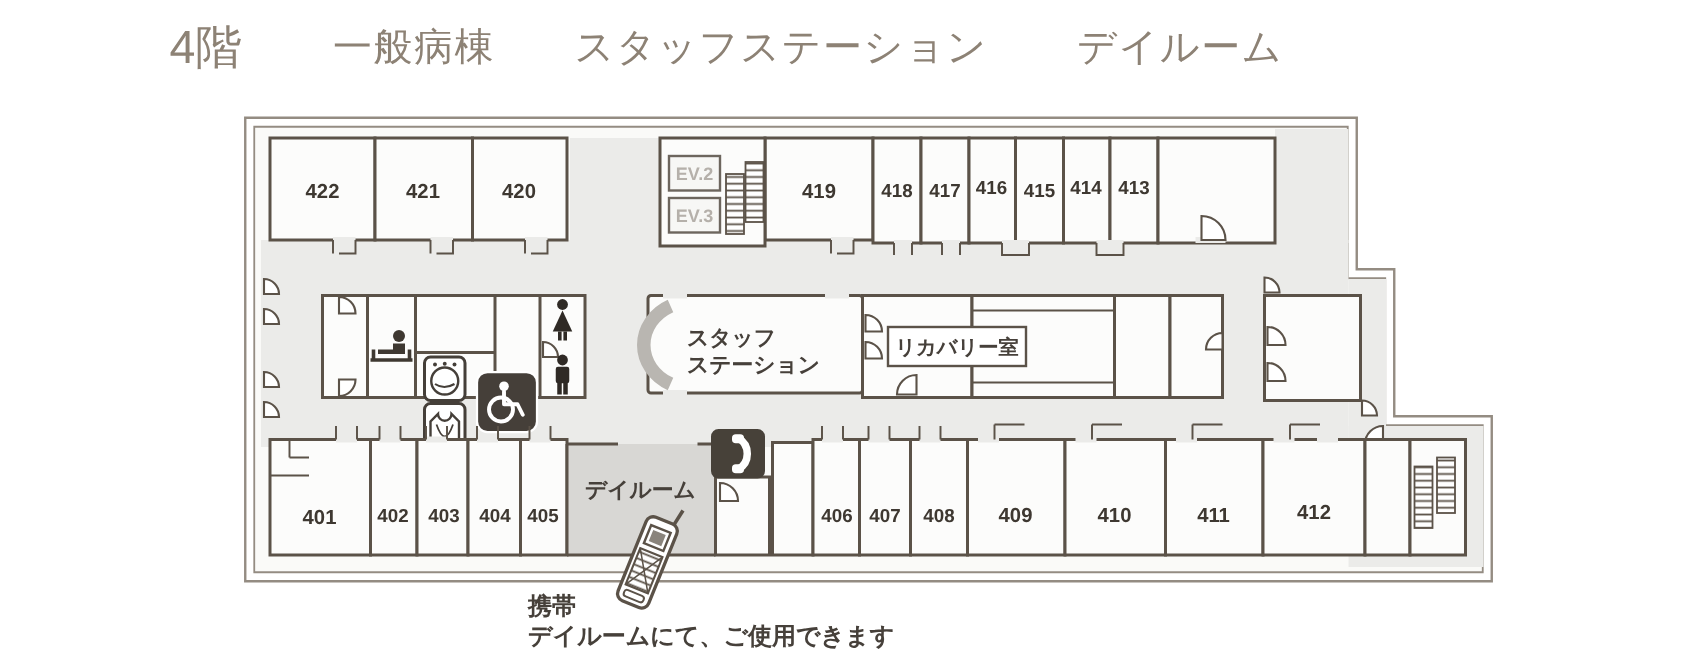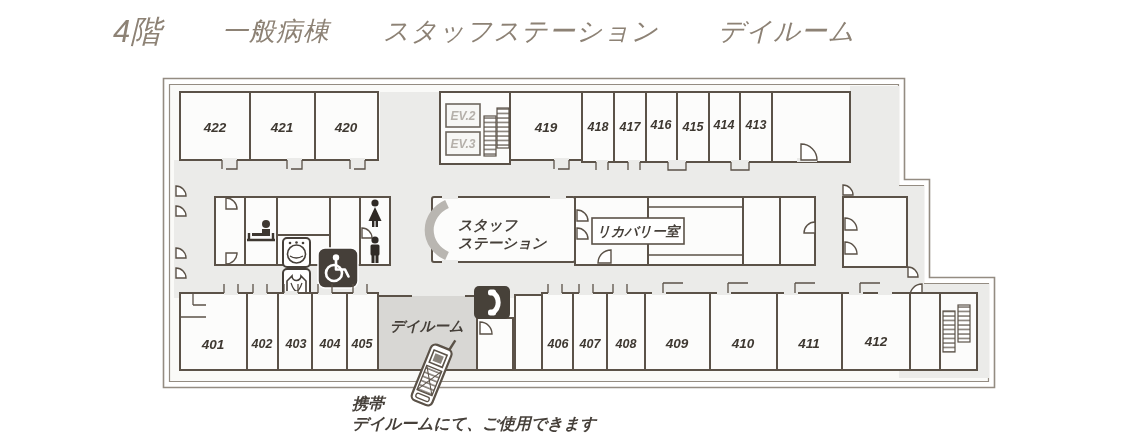--- a/index.html
+++ b/index.html
@@ -1,17 +1,17 @@
 <!DOCTYPE html>
 <html><head>
 <meta charset="utf-8">
 <style>
   html,body{margin:0;padding:0;background:#ffffff;}
   .page{position:relative;width:1134px;height:444px;background:#ffffff;overflow:hidden;
-        font-family:"Liberation Sans","DejaVu Sans",sans-serif;font-style:italic;}
+        font-family:"Liberation Sans","DejaVu Sans",sans-serif;}
   svg text{font-family:"Liberation Sans","DejaVu Sans",sans-serif;}
   .room-num{font-size:13.5px;font-weight:bold;fill:#3e3831;text-anchor:middle;}
   .room-num-sm{font-size:12.5px;font-weight:bold;fill:#3e3831;text-anchor:middle;}
   .jp{fill:#46403a;}
   .wall{fill:#fcfcfb;stroke:#5b5248;stroke-width:2;}
   .wline{stroke:#5b5248;stroke-width:2;fill:none;}
   .thin{stroke:#5b5248;stroke-width:1.3;fill:none;}
   .arc{fill:#ffffff;stroke:#5b5248;stroke-width:1.4;}
   .gap{fill:#ebebe9;stroke:none;}
   .corr{fill:#ebebe9;stroke:none;}

